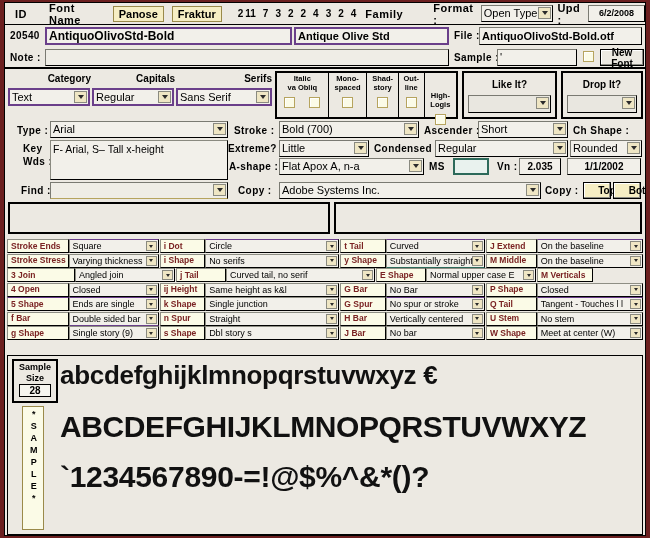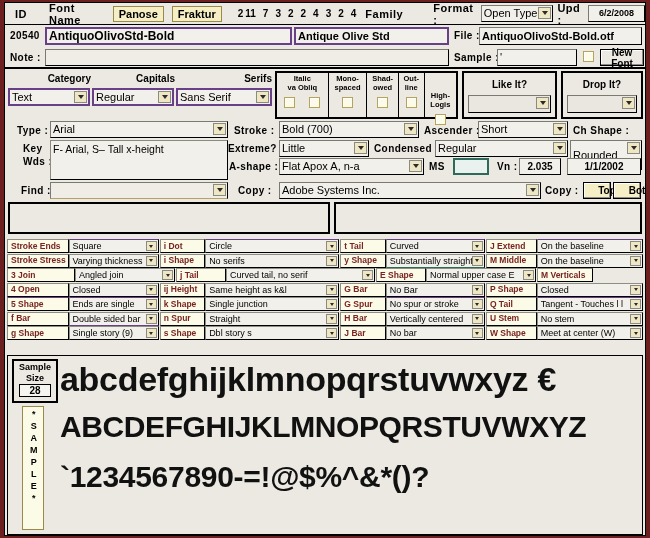--- a/index.html
+++ b/index.html
@@ -200,21 +200,21 @@
         <div style="width:42px;border-right:1px solid #000">
           <div class="cl" style="font-size:7.5px;font-weight:bold;line-height:8.5px;text-align:center;padding-top:2px">Mono-</div>
           <div class="cl" style="font-size:7.5px;font-weight:bold;line-height:8.5px;text-align:center">spaced</div>
           <div style="display:flex;justify-content:center;margin-top:5px">
             <span class="chk"></span>
           </div>
         </div>
 
         <div style="width:34px;border-right:1px solid #000">
           <div class="cl" style="font-size:7.5px;font-weight:bold;line-height:8.5px;text-align:center;padding-top:2px">Shad-</div>
-          <div class="cl" style="font-size:7.5px;font-weight:bold;line-height:8.5px;text-align:center">owed</div>
+          <div class="cl" style="font-size:7.5px;font-weight:bold;line-height:8.5px;text-align:center">story</div>
           <div style="display:flex;justify-content:center;margin-top:5px">
             <span class="chk"></span>
           </div>
         </div>
 
         <div style="width:28px;border-right:1px solid #000">
           <div class="cl" style="font-size:7.5px;font-weight:bold;line-height:8.5px;text-align:center;padding-top:2px">Out-</div>
           <div class="cl" style="font-size:7.5px;font-weight:bold;line-height:8.5px;text-align:center">line</div>
           <div style="display:flex;justify-content:center;margin-top:5px">
             <span class="chk"></span>
@@ -272,21 +272,21 @@
     <span class="lbl" style="position:absolute;left:223px;top:73px">Extreme?</span>
     <span class="fld dd white" style="position:absolute;left:274px;top:70px;width:90px;height:17px">
       <span>Little</span>
       <span class="arr"></span>
     </span>
     <span class="lbl" style="position:absolute;left:369px;top:73px">Condensed :</span>
     <span class="fld dd white" style="position:absolute;left:430px;top:70px;width:133px;height:17px">
       <span>Regular</span>
       <span class="arr"></span>
     </span>
-    <span class="fld dd white" style="position:absolute;left:565px;top:70px;width:72px;height:30px">
+    <span class="fld dd white" style="position:absolute;left:565px;top:70px;width:72px;height:17px">
       <span>Rounded</span>
       <span class="arr"></span>
     </span>
 
     <span class="lbl" style="position:absolute;left:224px;top:91px">A-shape :</span>
     <span class="fld dd white" style="position:absolute;left:274px;top:88px;width:145px;height:17px">
       <span>Flat Apox A, n-a</span>
       <span class="arr"></span>
     </span>
     <span class="lbl" style="position:absolute;left:424px;top:91px">MS</span>
@@ -476,18 +476,18 @@
 
   <div id="sampbox">
     <div id="ssize">
       <div class="l1">Sample</div>
       <div class="l1">Size</div>
       <div class="v">28</div>
     </div>
     <div id="svert">
       <span style="writing-mode:vertical-rl;text-orientation:upright;display:inline-block;letter-spacing:2px">*SAMPLE*</span>
     </div>
-    <div class="sampline" style="top:4px;font-size:34px;letter-spacing:-0.3px">abcdefghijklmnopqrstuvwxyz €</div>
+    <div class="sampline" style="top:4px;font-size:26px;letter-spacing:-0.3px">abcdefghijklmnopqrstuvwxyz €</div>
     <div class="sampline" style="top:54px;font-size:30px;letter-spacing:-0.4px">ABCDEFGHIJKLMNOPQRSTUVWXYZ</div>
     <div class="sampline" style="top:104px;font-size:30px;letter-spacing:-0.3px">`1234567890-=!@$%^&amp;*()?</div>
   </div>
 
 </div>
 
 </body></html>

